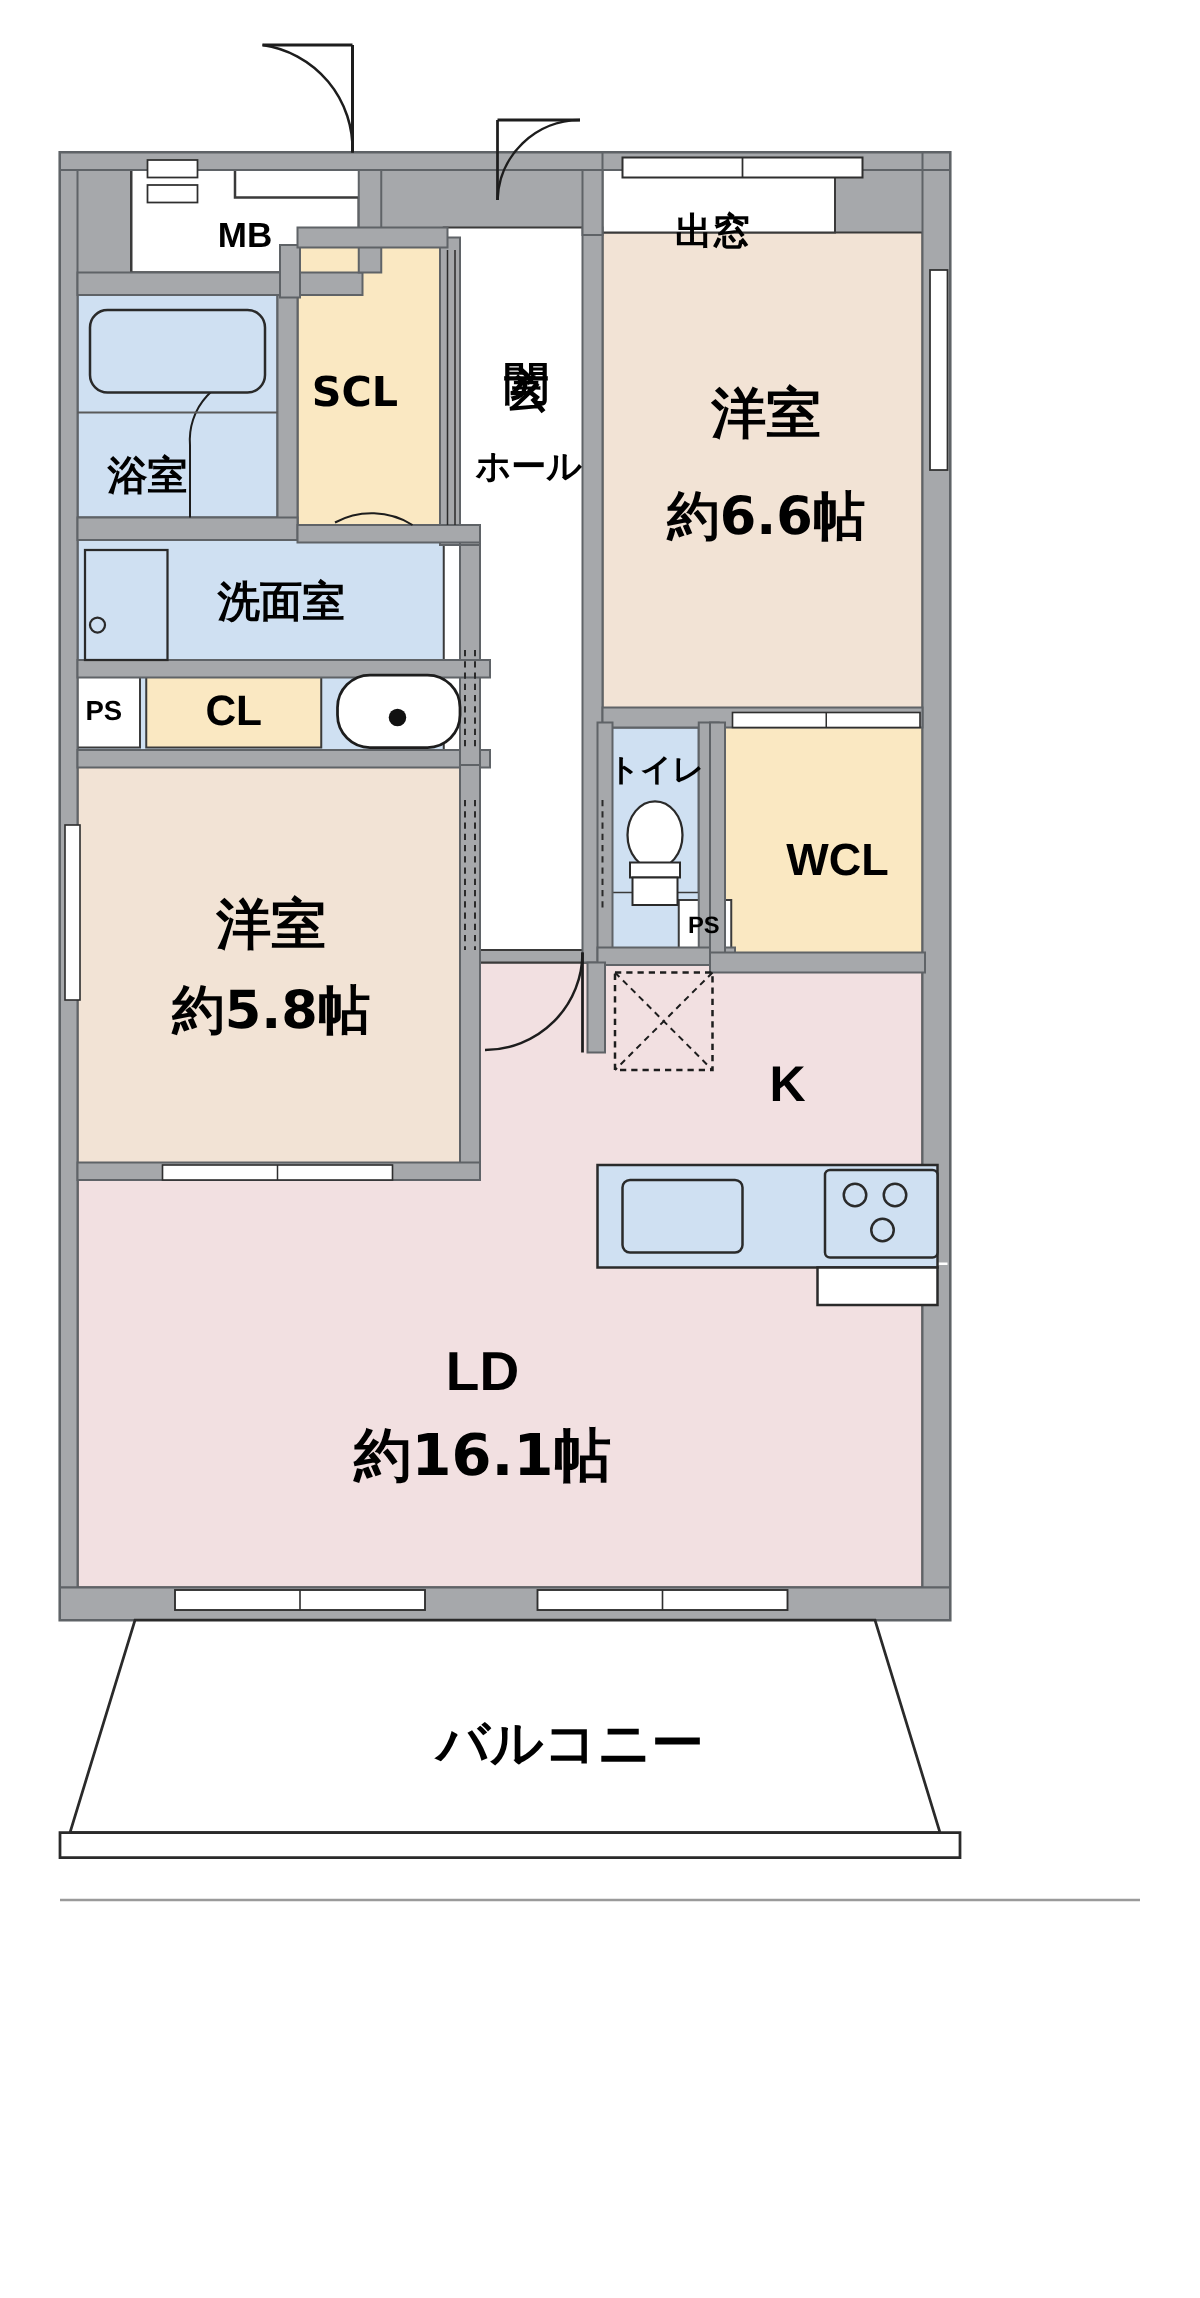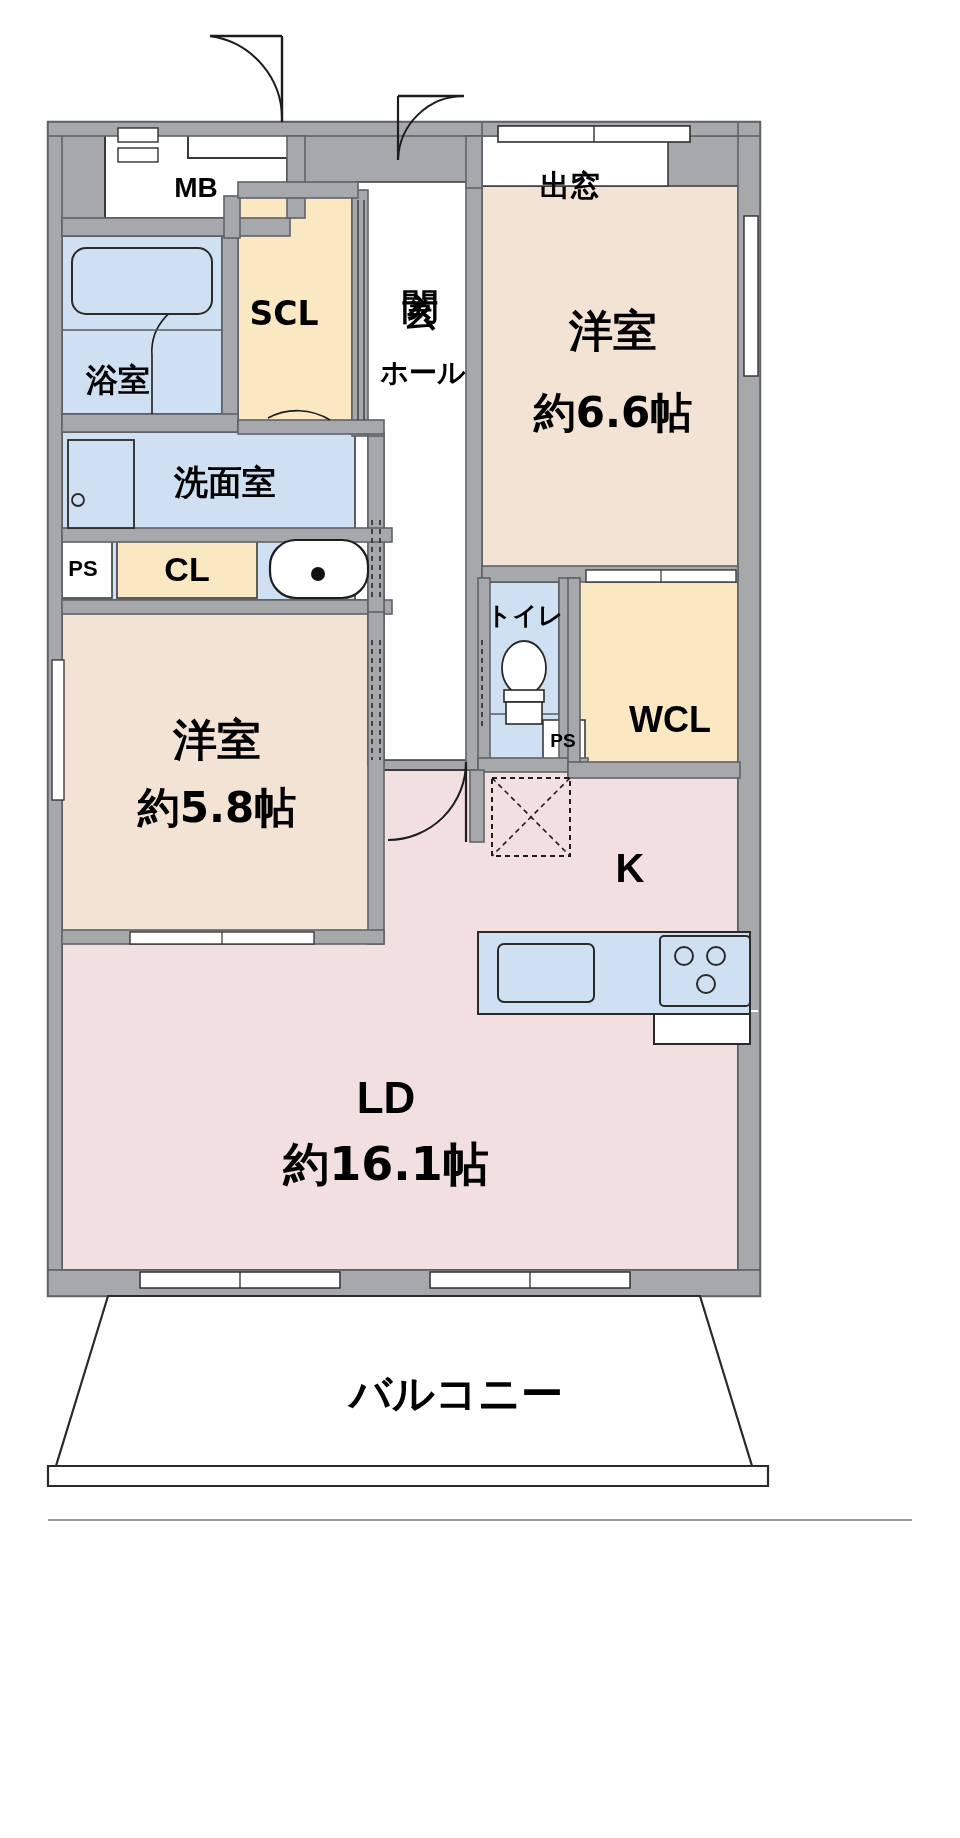--- a/index.html
+++ b/index.html
@@ -228,21 +228,21 @@
 <div class="lbl ctr jp" style="left:225px; top:482px; font-size:34px;">洗面室</div>
 
 <div class="lbl ctr" style="left:187px; top:569px; font-size:34px;">CL</div>
 
 <div class="lbl ctr" style="left:83px;  top:569px; font-size:22px;">PS</div>
 
 <div class="lbl ctr" style="left:563px; top:741px; font-size:19px;">PS</div>
 
 <div class="lbl ctr jp" style="left:525px; top:616px; font-size:25px;">トイレ</div>
 
-<div class="lbl ctr" style="left:670px; top:720px; font-size:36px;">WCL</div>
+<div class="lbl ctr" style="left:670px; top:688px; font-size:36px;">WCL</div>
 
 <div class="lbl ctr jp" style="left:570px; top:160px; font-size:30px;margin-top:26px;">出窓</div>
 
 <div class="lbl ctr jp" style="left:613px; top:331px; font-size:44px;">洋室</div>
 <div class="lbl ctr jp" style="left:613px; top:413px; font-size:42px;">約6.6帖</div>
 
 <div class="lbl ctr jp" style="left:217px; top:740px; font-size:44px;">洋室</div>
 <div class="lbl ctr jp" style="left:217px; top:808px; font-size:42px;">約5.8帖</div>
 
 <div class="lbl ctr" style="left:630px; top:868px; font-size:40px;">K</div>

